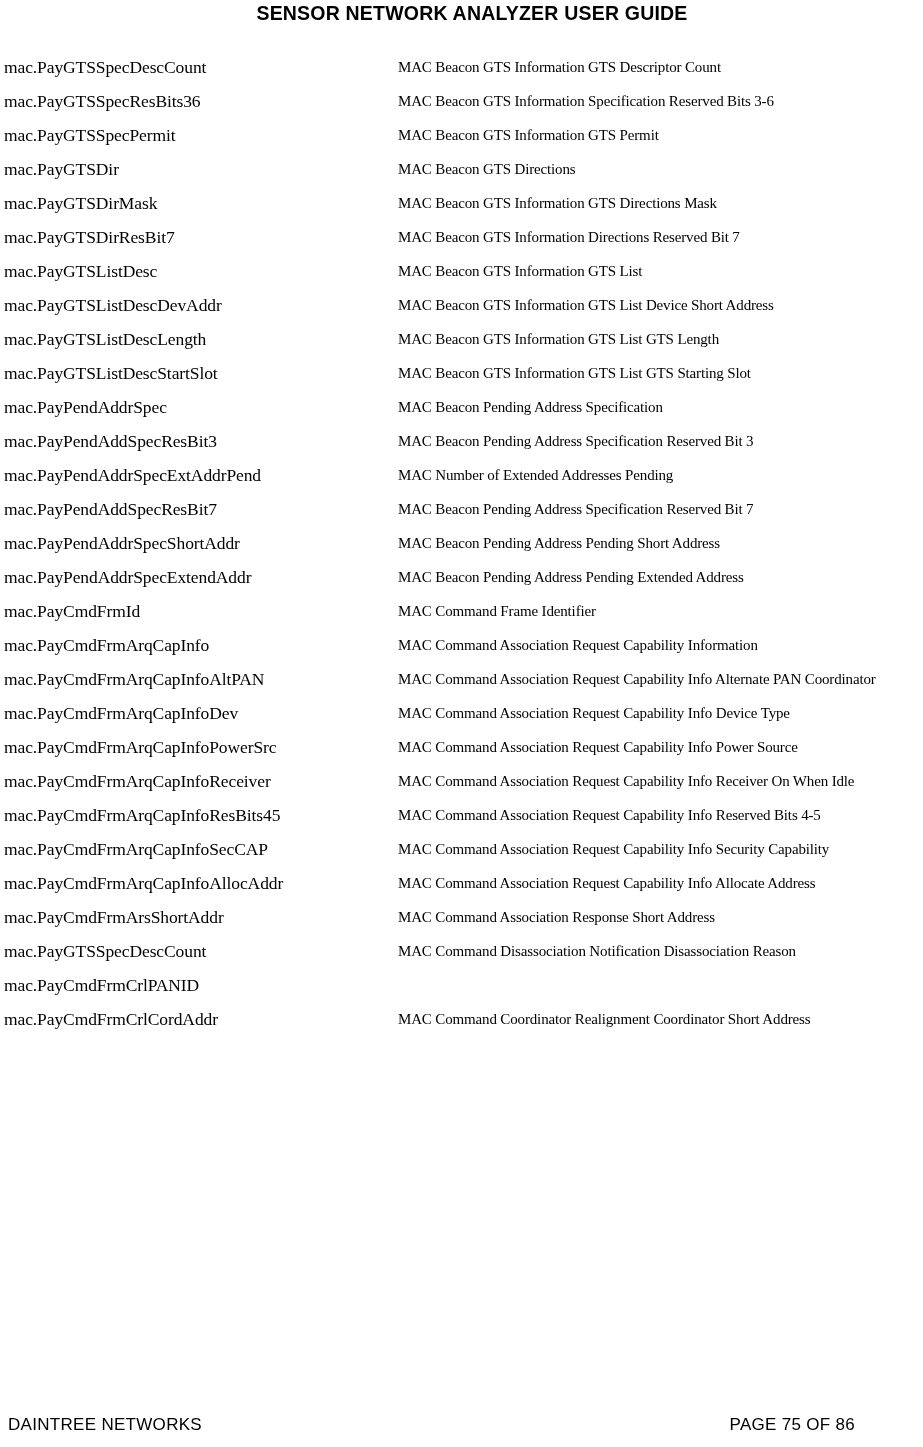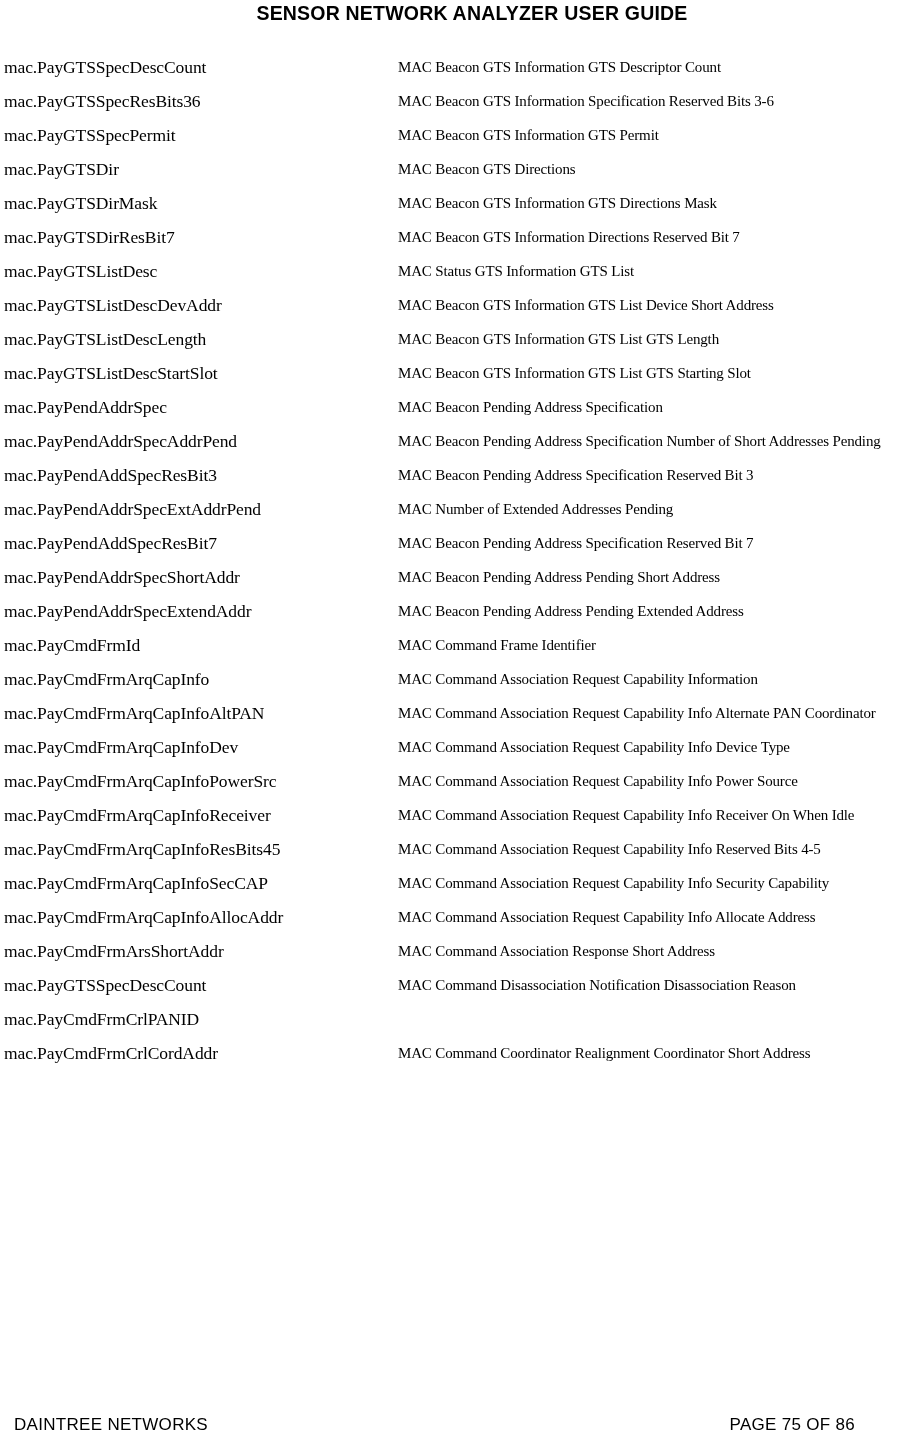--- a/index.html
+++ b/index.html
@@ -73,21 +73,21 @@
   }
 
   
   .doc-footer {
     position: absolute;
     left: 0;
     bottom: 12px;
     width: 923px;
     height: 24px;
     box-sizing: border-box;
-    padding: 0 68px 0 14px;
+    padding: 0 68px 0 8px;
     display: flex;
     justify-content: space-between;
     align-items: flex-end;
     font-family: "Liberation Sans", "DejaVu Sans", sans-serif;
     font-size: 17px;
     letter-spacing: 0.3px;
   }
   .footer-left, .footer-right {
     white-space: nowrap;
   }
@@ -121,41 +121,37 @@
       <div class="gl-row">
         <div class="gl-term">mac.PayGTSDirMask</div>
         <div class="gl-def">MAC Beacon GTS Information GTS Directions Mask</div>
       </div>
       <div class="gl-row">
         <div class="gl-term">mac.PayGTSDirResBit7</div>
         <div class="gl-def">MAC Beacon GTS Information Directions Reserved Bit 7</div>
       </div>
       <div class="gl-row">
         <div class="gl-term">mac.PayGTSListDesc</div>
-        <div class="gl-def">MAC Status GTS Information GTS List</div>
+        <div class="gl-def">MAC Beacon GTS Information GTS List</div>
       </div>
       <div class="gl-row">
         <div class="gl-term">mac.PayGTSListDescDevAddr</div>
         <div class="gl-def">MAC Beacon GTS Information GTS List Device Short Address</div>
       </div>
       <div class="gl-row">
         <div class="gl-term">mac.PayGTSListDescLength</div>
         <div class="gl-def">MAC Beacon GTS Information GTS List GTS Length</div>
       </div>
       <div class="gl-row">
         <div class="gl-term">mac.PayGTSListDescStartSlot</div>
         <div class="gl-def">MAC Beacon GTS Information GTS List GTS Starting Slot</div>
       </div>
       <div class="gl-row">
         <div class="gl-term">mac.PayPendAddrSpec</div>
         <div class="gl-def">MAC Beacon Pending Address Specification</div>
-      </div>
-      <div class="gl-row">
-        <div class="gl-term">mac.PayPendAddrSpecAddrPend</div>
-        <div class="gl-def">MAC Beacon Pending Address Specification Number of Short Addresses Pending</div>
       </div>
       <div class="gl-row">
         <div class="gl-term">mac.PayPendAddSpecResBit3</div>
         <div class="gl-def">MAC Beacon Pending Address Specification Reserved Bit 3</div>
       </div>
       <div class="gl-row">
         <div class="gl-term">mac.PayPendAddrSpecExtAddrPend</div>
         <div class="gl-def">MAC Number of Extended Addresses Pending</div>
       </div>
       <div class="gl-row">

